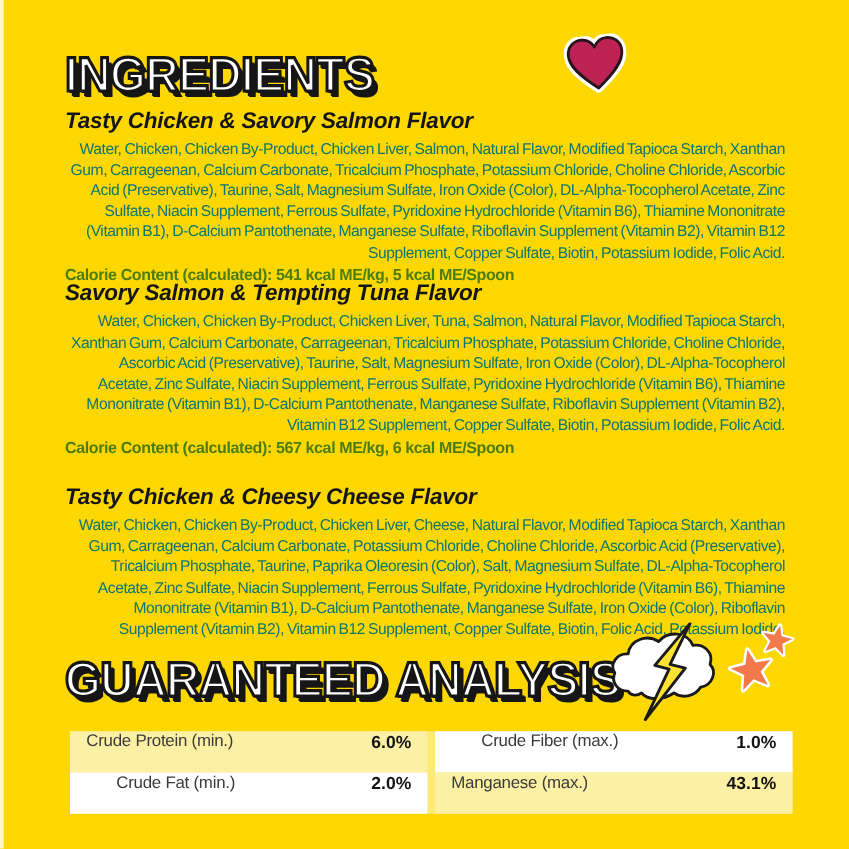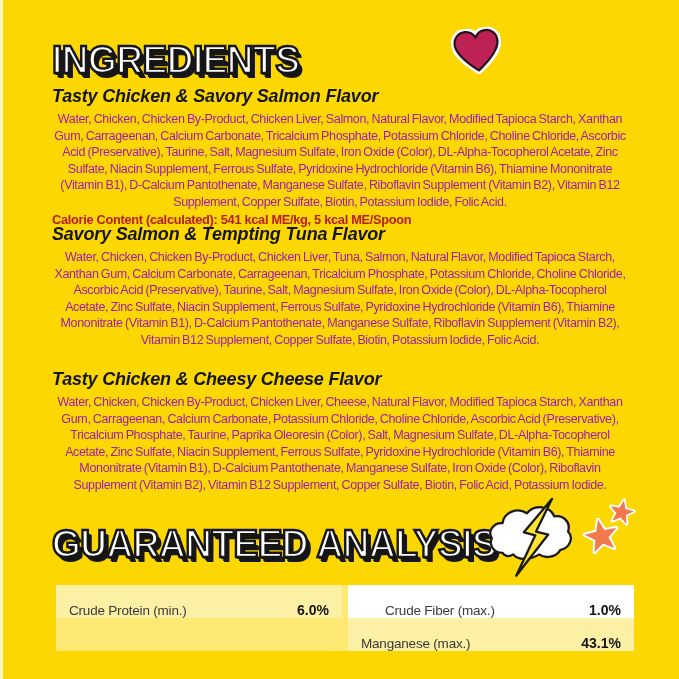--- a/index.html
+++ b/index.html
@@ -19,52 +19,52 @@
     color:#fff;letter-spacing:-.5px;
     -webkit-text-stroke:2.4px #161616;
     text-shadow:3px 4px 0 #161616,4px 5px 0 #161616,1px 2px 0 #161616;
     transform:scaleY(1.05);transform-origin:left top;
     white-space:nowrap;
   }
   .title-ingredients{top:40px;}
   .title-analysis{top:524px;}
   
   .flavor{position:absolute;left:52px;width:576px;}
-  .s1{top:86px}.s2{top:224px}.s3{top:369px}
+  .s1{top:86px}.s2{top:224px}.s3{top:387px}
   .flavor h2{
     margin:0 0 4px;font-size:18px;font-weight:bold;color:#151515;
     letter-spacing:-.2px;
     font-style:italic;
   }
   .flavor .body{
-    margin:0;font-size:12.5px;line-height:16.5px;color:#a21caf;
-    letter-spacing:-.35px;word-spacing:-.8px;text-align:center;
+    margin:0;font-size:12.5px;line-height:16.5px;color:#0f766e;
+    letter-spacing:-.35px;word-spacing:-.8px;text-align:right;
   }
   .flavor .cal{
     margin:2px 0 0;font-size:12.8px;line-height:16px;font-weight:bold;
-    color:#b91c1c;letter-spacing:-.3px;
+    color:#4d7c0f;letter-spacing:-.3px;
   }
   
   .icon{position:absolute;}
   .heart-svg{left:452px;top:28px;width:50px;height:47px;transform:rotate(-6deg);}
   .heart-fill{fill:var(--heart-fill,#BE2254);}
   .cloud-svg{left:486px;top:498px;width:94px;height:80px;}
   .bolt{fill:var(--bolt-fill,#FFE332);}
   .star-svg{overflow:visible;}
   .star-lg{left:583px;top:518px;width:37px;height:37px;transform:rotate(-12deg);}
   .star-sm{left:608px;top:499px;width:27px;height:27px;transform:rotate(12deg);}
   .star-fill{fill:var(--star-fill,#F2794B);}
   
   .ga-table{
     position:absolute;left:56px;top:585px;width:578px;
     display:flex;gap:6px;background:rgba(255,255,255,.45);
   }
   .ga-col{flex:1;display:flex;flex-direction:column;}
   .ga-row{
-    height:33px;display:flex;align-items:flex-end;justify-content:space-between;
+    height:33px;display:flex;align-items:flex-start;justify-content:space-between;
     padding:0 13px;
   }
   .hl{background:var(--row-highlight,#FBF0A4);}
   .wh{background:var(--row-white,#FFFFFF);padding-left:37px;}
   .ga-label{font-size:13.5px;color:#3a3a3a;letter-spacing:-.2px;}
   .ga-value{font-size:14px;font-weight:bold;color:#141414;margin-left:13px;}
 </style>
 </head>
 <body style="--background: #FCD702; --heart-fill: #BE2254; --star-fill: #F2794B; --bolt-fill: #FFE332; --row-highlight: #FBF0A4; --row-white: #FFFFFF;">
 
@@ -79,20 +79,21 @@
 
 <section class="flavor s1">
   <h2>Tasty Chicken &amp; Savory Salmon Flavor</h2>
   <p class="body">Water, Chicken, Chicken By-Product, Chicken Liver, Salmon, Natural Flavor, Modified Tapioca Starch, Xanthan Gum, Carrageenan, Calcium Carbonate, Tricalcium Phosphate, Potassium Chloride, Choline Chloride, Ascorbic Acid (Preservative), Taurine, Salt, Magnesium Sulfate, Iron Oxide (Color), DL-Alpha-Tocopherol Acetate, Zinc Sulfate, Niacin Supplement, Ferrous Sulfate, Pyridoxine Hydrochloride (Vitamin B6), Thiamine Mononitrate (Vitamin B1), D-Calcium Pantothenate, Manganese Sulfate, Riboflavin Supplement (Vitamin B2), Vitamin B12 Supplement, Copper Sulfate, Biotin, Potassium Iodide, Folic Acid.</p>
   <p class="cal">Calorie Content (calculated): 541 kcal ME/kg, 5 kcal ME/Spoon</p>
 </section>
 
 <section class="flavor s2">
   <h2>Savory Salmon &amp; Tempting Tuna Flavor</h2>
   <p class="body">Water, Chicken, Chicken By-Product, Chicken Liver, Tuna, Salmon, Natural Flavor, Modified Tapioca Starch, Xanthan Gum, Calcium Carbonate, Carrageenan, Tricalcium Phosphate, Potassium Chloride, Choline Chloride, Ascorbic Acid (Preservative), Taurine, Salt, Magnesium Sulfate, Iron Oxide (Color), DL-Alpha-Tocopherol Acetate, Zinc Sulfate, Niacin Supplement, Ferrous Sulfate, Pyridoxine Hydrochloride (Vitamin B6), Thiamine Mononitrate (Vitamin B1), D-Calcium Pantothenate, Manganese Sulfate, Riboflavin Supplement (Vitamin B2), Vitamin B12 Supplement, Copper Sulfate, Biotin, Potassium Iodide, Folic Acid.</p>
+  <p class="cal">Calorie Content (calculated): 567 kcal ME/kg, 6 kcal ME/Spoon</p>
 </section>
 
 <section class="flavor s3">
   <h2>Tasty Chicken &amp; Cheesy Cheese Flavor</h2>
   <p class="body">Water, Chicken, Chicken By-Product, Chicken Liver, Cheese, Natural Flavor, Modified Tapioca Starch, Xanthan Gum, Carrageenan, Calcium Carbonate, Potassium Chloride, Choline Chloride, Ascorbic Acid (Preservative), Tricalcium Phosphate, Taurine, Paprika Oleoresin (Color), Salt, Magnesium Sulfate, DL-Alpha-Tocopherol Acetate, Zinc Sulfate, Niacin Supplement, Ferrous Sulfate, Pyridoxine Hydrochloride (Vitamin B6), Thiamine Mononitrate (Vitamin B1), D-Calcium Pantothenate, Manganese Sulfate, Iron Oxide (Color), Riboflavin Supplement (Vitamin B2), Vitamin B12 Supplement, Copper Sulfate, Biotin, Folic Acid, Potassium Iodide.</p>
 </section>
 
 <h1 class="display-title title-analysis">GUARANTEED ANALYSIS</h1>
 
 <svg class="icon cloud-svg" viewBox="0 0 120 105" aria-hidden="true">
@@ -107,20 +108,24 @@
 <svg class="icon star-svg star-sm" viewBox="0 0 100 100" aria-hidden="true">
   <path class="star-fill" d="M50 4 L61.2 34.6 L93.7 35.8 L68.1 55.9 L77 87.2 L50 69 L23 87.2 L31.9 55.9 L6.3 35.8 L38.8 34.6 Z" stroke="#ffffff" stroke-width="13" stroke-linejoin="round" paint-order="stroke"></path>
 </svg>
 
 <div class="ga-table">
   <div class="ga-col">
     <div class="ga-row hl">
       <span class="ga-label">Crude Protein (min.)</span>
       <span class="ga-value">6.0%</span>
     </div>
+    <div class="ga-row wh">
+      <span class="ga-label">Crude Fat (min.)</span>
+      <span class="ga-value">2.0%</span>
+    </div>
   </div>
   <div class="ga-col">
     <div class="ga-row wh">
       <span class="ga-label">Crude Fiber (max.)</span>
       <span class="ga-value">1.0%</span>
     </div>
     <div class="ga-row hl">
       <span class="ga-label">Manganese (max.)</span>
       <span class="ga-value">43.1%</span>
     </div>

